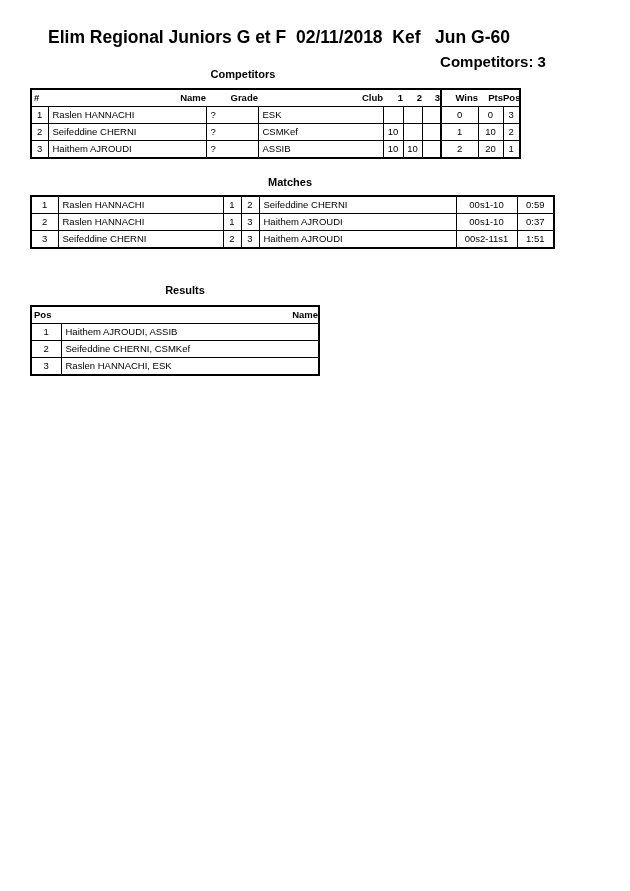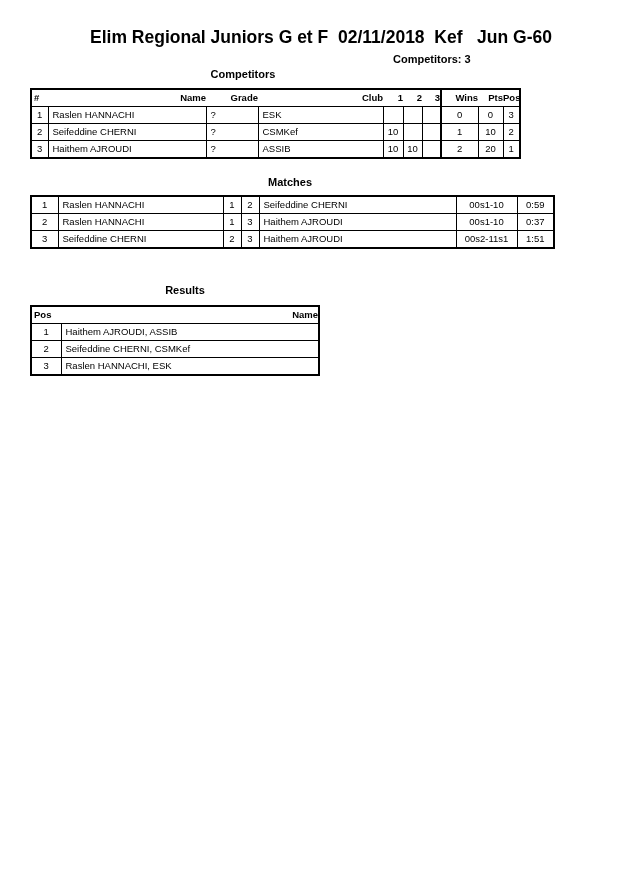--- a/index.html
+++ b/index.html
@@ -10,27 +10,26 @@
     font-family: "Liberation Sans", sans-serif;
     position: relative;
     overflow: hidden;
   }
 
   .page-title {
     position: absolute; top: 27px; left: 0; width: 558px;
     text-align: center;
     font-size: 17.5px; font-weight: bold;
     white-space: pre;
-    padding-left: 42px;
   }
 
   .competitors-count {
     position: absolute; top: 53px; left: 393px; width: 200px;
-    text-align: left;
-    font-size: 11px; font-weight: bold;
+    text-align: center;
+    font-size: 15px; font-weight: bold;
   }
 
   .section-title {
     position: absolute; width: 200px;
     text-align: center;
     font-size: 11px; font-weight: bold;
   }
   #competitors-title { left: 143px; top: 68px; }
   #matches-title     { left: 190px; top: 176px; }
   #results-title     { left: 85px;  top: 284px; }

